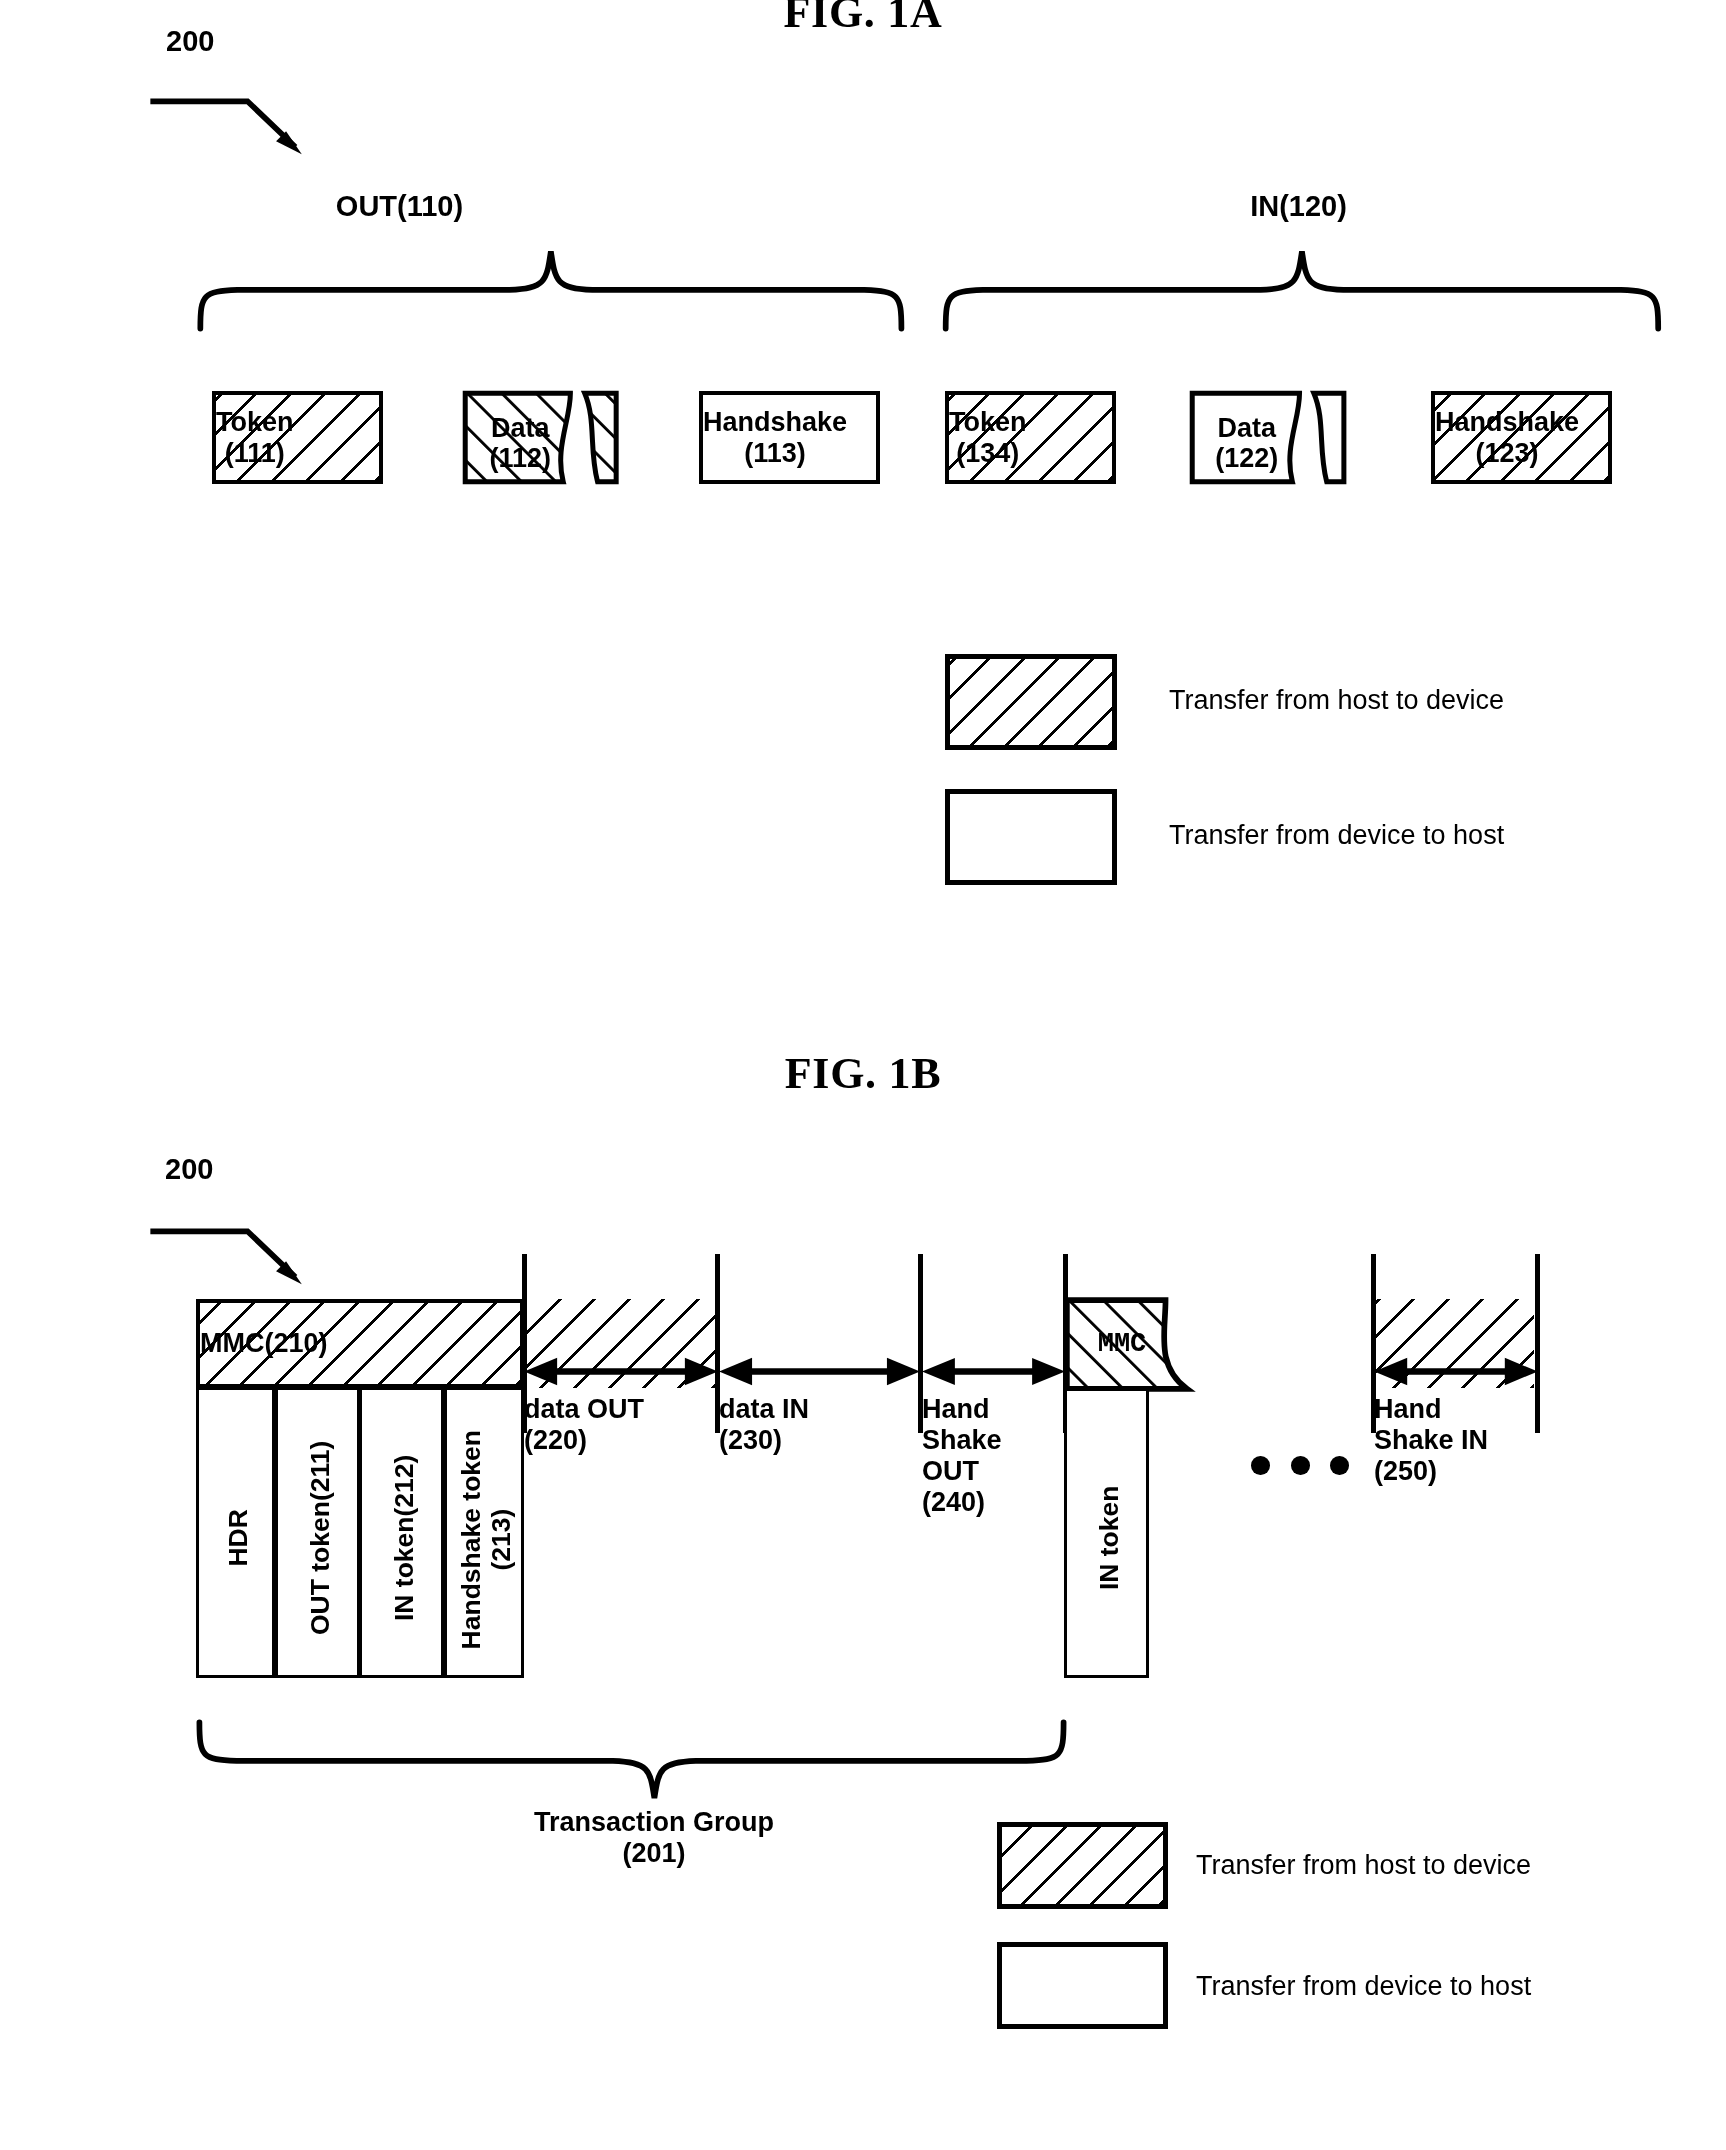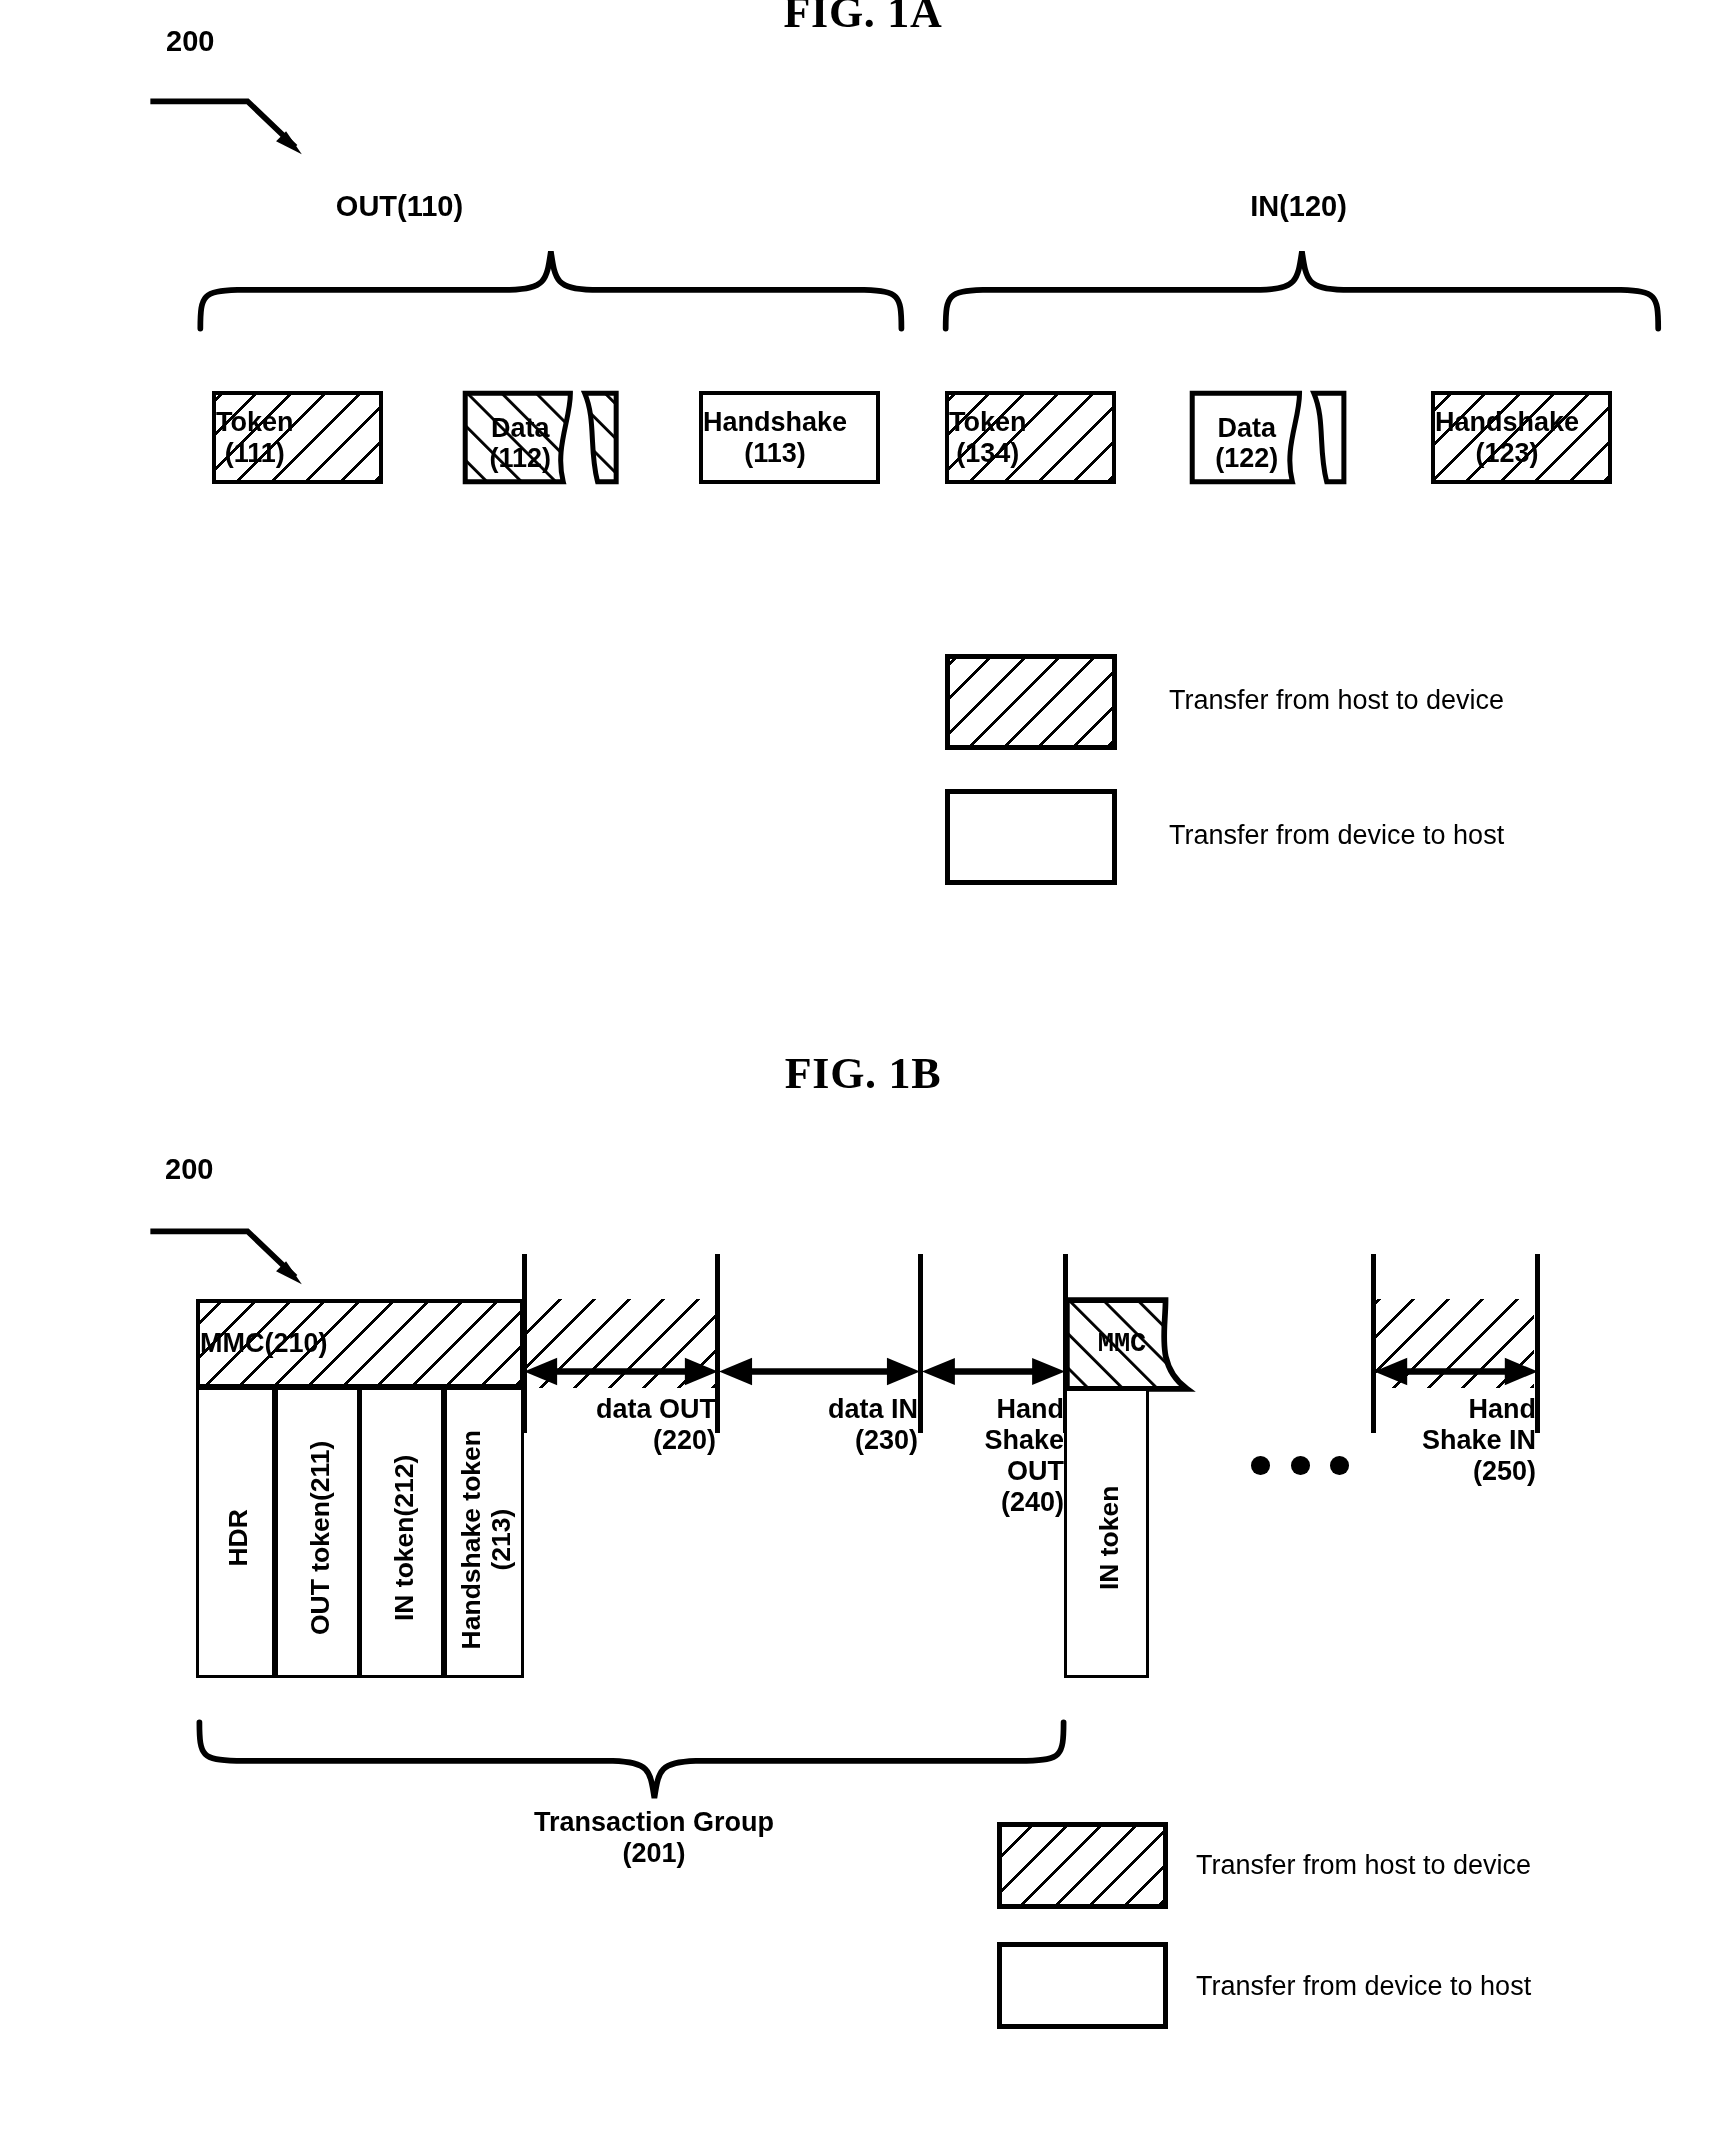--- a/index.html
+++ b/index.html
@@ -19,21 +19,21 @@
           align-items:center;justify-content:flex-start;background:#fff;}
   .hatch{background-image:repeating-linear-gradient(
           -45deg, #000 0px, #000 2.9px, #fff 2.9px, #fff 24.4px);}
   .legendbox{border:5px solid #000;box-sizing:border-box;}
   .vtick{background:#000;width:5px;}
   .colbox{border:3.6px solid #000;box-sizing:border-box;background:#fff;position:absolute;}
   .vtext{font-family:"Liberation Sans", sans-serif;font-weight:bold;font-size:26.5px;
          white-space:nowrap;transform:rotate(-90deg);transform-origin:center center;
          text-align:center;line-height:1.12;}
   .arrowlabel{font-family:"Liberation Sans", sans-serif;font-weight:bold;font-size:27px;
-              text-align:right;line-height:1.15;white-space:nowrap;}
+              text-align:left;line-height:1.15;white-space:nowrap;}
   .dot{width:18.6px;height:18.6px;border-radius:50%;background:#000;position:absolute;}
   svg{display:block;overflow:visible;}
 </style>
 </head>
 <body>
 
 <div class="abs figtitle" style="left:648px;top:-13px;width:430px;">FIG. 1A</div>
 
 <div class="abs reflabel" style="left:166px;top:25px;">200</div>
 

